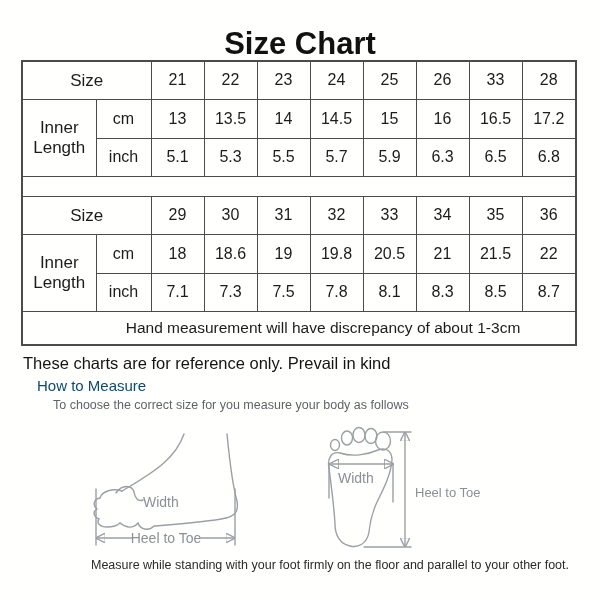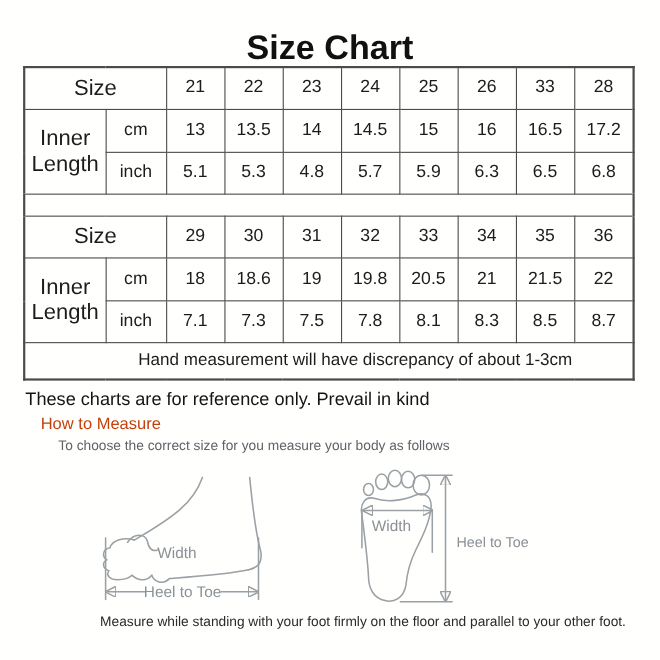--- a/index.html
+++ b/index.html
@@ -22,29 +22,29 @@
     border:1.5px solid #4b4b4b;
     text-align:center;vertical-align:middle;
     padding:0;line-height:1.15;
     overflow:hidden;
   }
   tr.r-size td{height:37px;}
   tr.r-cm td{height:38px;}
   tr.r-inch td{height:37px;}
   tr.r-spacer td{height:19px;border-left:2px solid #4b4b4b;border-right:2px solid #4b4b4b;}
   tr.r-note td{height:32px;font-size:15.5px;padding-left:48px;}
-  td.lbl{font-size:20px;}
+  td.lbl{font-size:17px;}
 
   .disclaimer{
     position:absolute;left:23px;top:354px;
     font-size:16.5px;color:#141414;
   }
   .measure-heading{
     position:absolute;left:37px;top:377px;
-    font-size:15px;color:#c2410c;
+    font-size:15px;color:#0c4a6e;
   }
   .measure-sub{
     position:absolute;left:37px;top:398px;
     font-size:12.5px;color:#5f6368;margin-left:16px;
   }
   .bottom-caption{
     position:absolute;left:60px;top:558px;width:540px;
     text-align:center;font-size:12.5px;color:#2b2b2b;
   }
   svg.diagram{position:absolute;overflow:visible;}
@@ -99,21 +99,21 @@
         <td>14.5</td>
         <td>15</td>
         <td>16</td>
         <td>16.5</td>
         <td>17.2</td>
       </tr>
       <tr class="r-inch">
         <td>inch</td>
         <td>5.1</td>
         <td>5.3</td>
-        <td>4.8</td>
+        <td>5.5</td>
         <td>5.7</td>
         <td>5.9</td>
         <td>6.3</td>
         <td>6.5</td>
         <td>6.8</td>
       </tr>
       <tr class="r-spacer">
         <td colspan="10"></td>
       </tr>
       <tr class="r-size">

